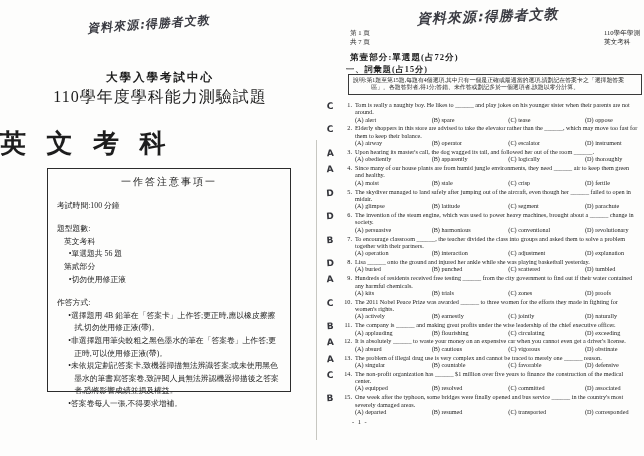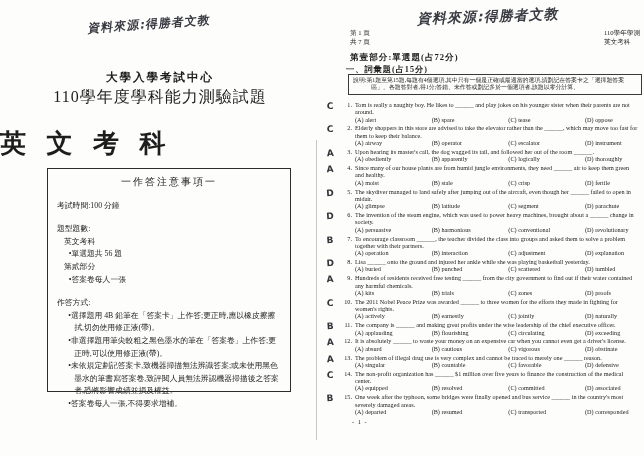--- a/index.html
+++ b/index.html
@@ -83,21 +83,21 @@
           <div class="nline ind0">考試時間:100 分鐘</div>
 
           <div class="nline ind0">題型題數:</div>
 
           <div class="nline ind1">英文考科</div>
 
           <div class="nline ind2">•單選題共 56 題</div>
 
           <div class="nline ind1">第貳部分</div>
 
-          <div class="nline ind2">•答案卷每人一張</div>
+          <div class="nline ind2">•切勿使用修正液</div>
 
           <div class="nline ind0">作答方式:</div>
 
           <div class="nline ind3">•選擇題用 4B 鉛筆在「答案卡」上作答;更正時,應以橡皮擦擦拭,切勿使用修正液(帶)。</div>
 
           <div class="nline ind3">•非選擇題用筆尖較粗之黑色墨水的筆在「答案卷」上作答;更正時,可以使用修正液(帶)。</div>
 
           <div class="nline ind3">•未依規定劃記答案卡,致機器掃描無法辨識答案;或未使用黑色墨水的筆書寫答案卷,致評閱人員無法辨認機器掃描後之答案者,恐將影響成績並損及權益。</div>
 
           <div class="nline ind3">•答案卷每人一張,不得要求增補。</div>

